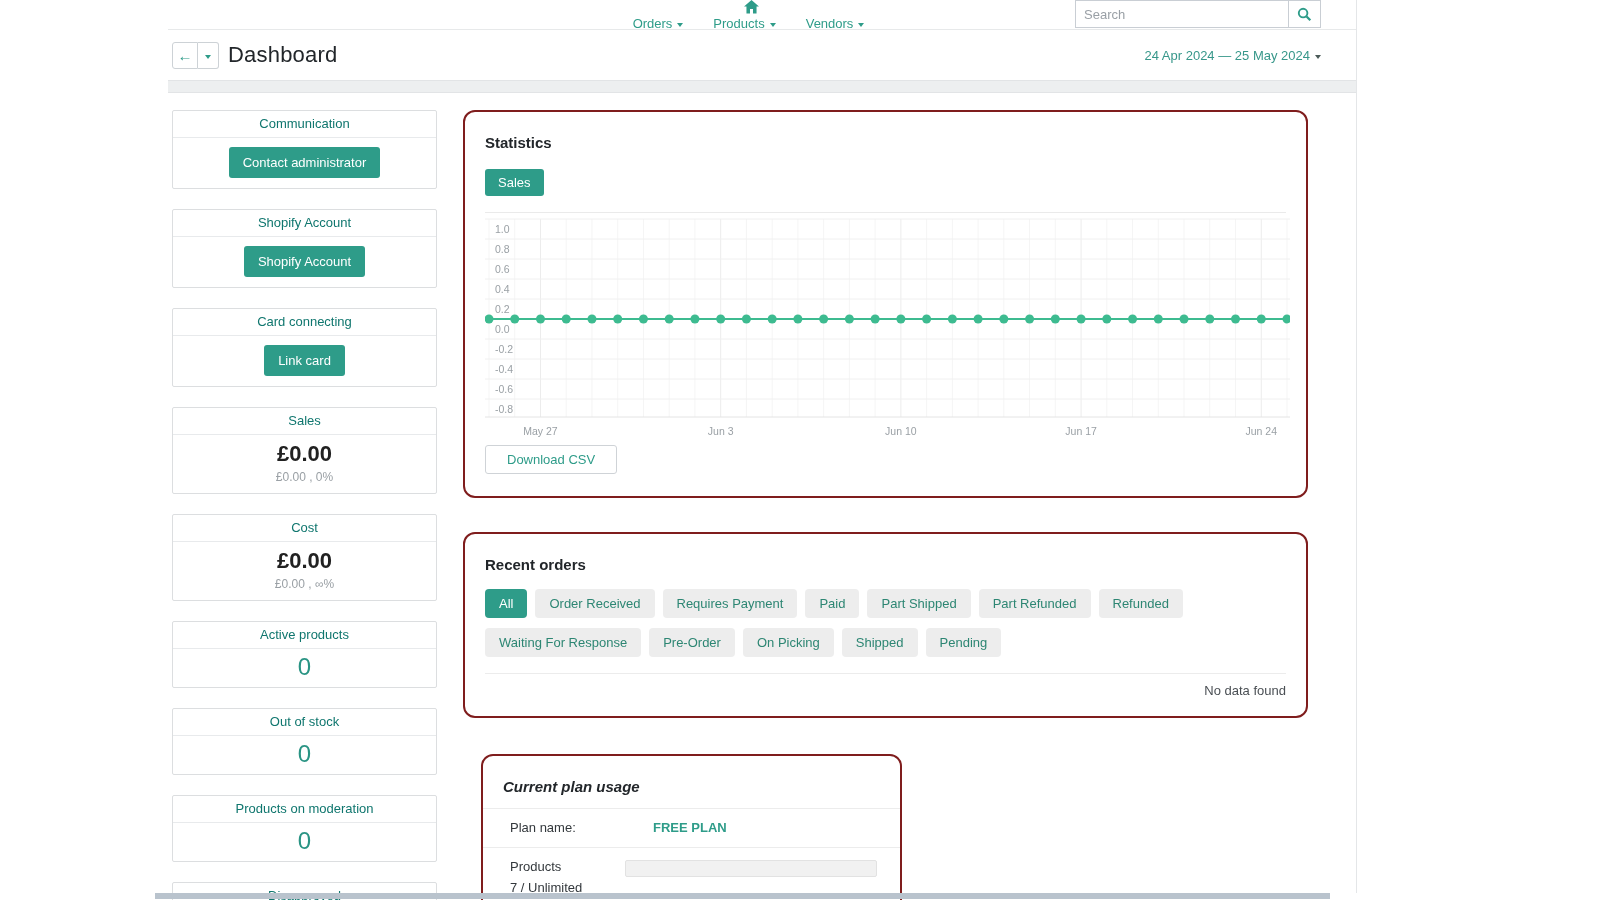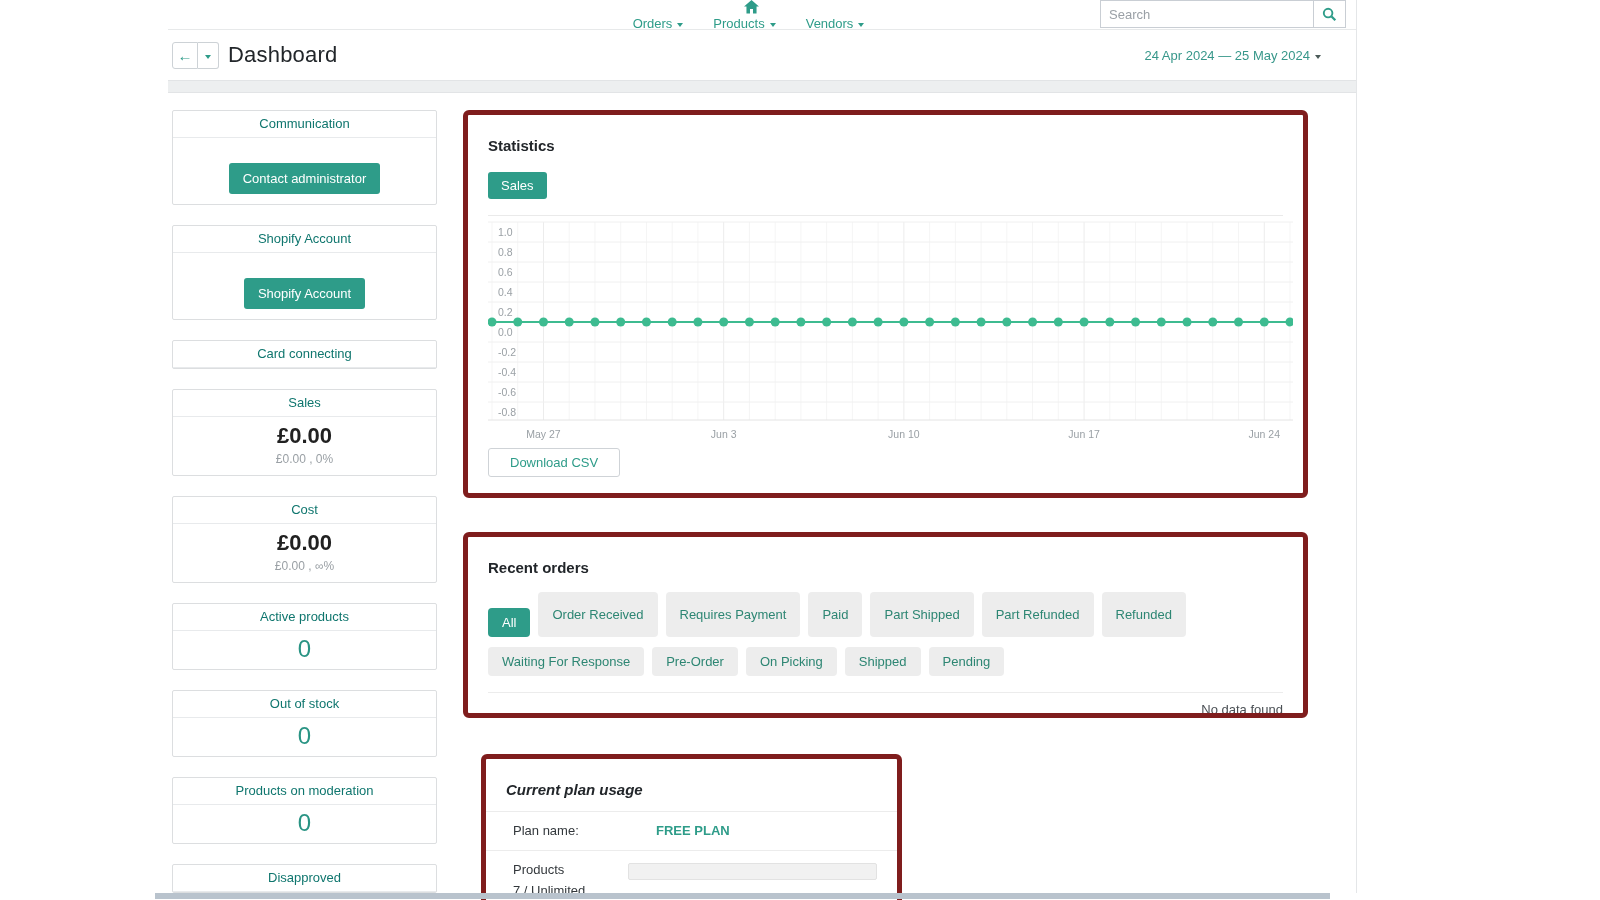--- a/index.html
+++ b/index.html
@@ -9,21 +9,21 @@
          background:#fff; border-right:1px solid #e4e6e8; }
 
   
   .navbar { position:absolute; left:0; top:0; width:100%; height:30px;
             border-bottom:1px solid #e7e9ea; display:flex; align-items:center; padding-left:3px;flex-direction:column; }
   .nav-home { display:inline-flex; align-items:center; margin-right:24px; cursor:pointer; }
   .nav-link { color:#2e9c89; font-size:13px; margin-right:30px; cursor:pointer; display:inline-flex; align-items:center; }
   .caret { display:inline-block; width:0; height:0; border-left:3.5px solid transparent;
            border-right:3.5px solid transparent; border-top:4px solid currentColor;
            margin-left:5px; position:relative; top:1px; }
-  .search-wrap { position:absolute; left:932px; top:0; display:flex; }
+  .search-wrap { position:absolute; left:907px; top:0; display:flex; }
   .search-input { width:214px; height:28px; border:1px solid #c9ced4; padding:0 8px;
                   font-size:13px; color:#555; outline:none; font-family:inherit; }
   .search-input::placeholder { color:#9aa0a6; }
   .search-btn { width:32px; height:28px; background:#fff; border:1px solid #c9ced4;
                 border-left:none; cursor:pointer; display:flex; align-items:center; justify-content:center; }
 
   
   .pagehead { position:absolute; left:0; top:42px; width:100%; height:28px; }
   .back-group { position:absolute; left:4px; top:0; display:flex; }
   .btn-back { width:26px; height:27px; background:#fff; border:1px solid #cdd2d6;
@@ -43,45 +43,45 @@
   
   .sidebar { position:absolute; left:4px; top:110px; width:265px; }
   .side-panel { background:#fff; border:1px solid #dcdee0; border-radius:2px; margin-bottom:20px; }
   .side-panel-header { text-align:center; font-size:13px; color:#0f766e; padding:5px 4px 6px;
                        border-bottom:1px solid #e8eaec; }
   .side-panel-body { text-align:center; }
   .body-btn { padding:9px 0 10px; }
   .body-metric { padding:6px 0 9px; }
   .body-count { padding:4px 0 6px; }
   .green-btn { background:#2e9c89; color:#fff; border:none; border-radius:3px;
-               font-size:13px; padding:8px 14px; cursor:pointer; font-family:inherit;margin-top:16px; }
+               font-size:13px; padding:8px 14px; cursor:pointer; font-family:inherit; }
   .metric-value { font-size:22px; font-weight:600; color:#212121; }
   .metric-sub { font-size:12px; color:#9aa0a5; margin-top:3px; }
   .count-value { font-size:24px; color:#2a9484; }
 
   
   .main { position:absolute; left:295px; top:110px; width:845px; }
-  .panel { background:#fff; border:5px solid #7f1d1d; border-radius:6px; }
+  .panel { background:#fff; border:2px solid #7f1d1d; border-radius:12px; }
   .panel-title { font-size:15px; font-weight:700; color:#22262a; }
 
   .stats-panel { height:388px; padding:0 20px; overflow:hidden; }
   .stats-panel .panel-title { margin-top:22px; }
   .tab-btn { display:inline-block; background:#2e9c89; color:#fff; border:none; border-radius:3px;
              font-size:13px; padding:6px 13px; margin-top:18px; cursor:pointer; font-family:inherit; }
   .chart-wrap { border-top:1px solid #eaeaea; margin-top:16px; }
   .chart-wrap svg { display:block; }
   .download-btn { background:#fff; border:1px solid #cfd3d7; border-radius:3px; color:#2e9c89;
                   font-size:13px; padding:6px 21px; cursor:pointer; margin-top:2px; font-family:inherit; }
 
   .orders-panel { margin-top:34px; height:186px; padding:0 20px; overflow:hidden; }
   .orders-panel .panel-title { margin-top:22px; }
   .chips { display:flex; flex-wrap:wrap; gap:10px 8px; margin-top:16px; }
   .chip { background:#ededed; color:#2d8673; font-size:13px; border:none; border-radius:4px;
           padding:7px 14px; cursor:pointer; font-family:inherit; }
-  .chip.active { background:#2e9c89; color:#fff;margin-top:16px; }
+  .chip.active { background:#2e9c89; color:#fff; }
   .orders-empty { border-top:1px solid #ececec; margin-top:16px; padding-top:9px;
                   text-align:right; font-size:13px; color:#4a4f54; }
 
   .plan-panel { margin-top:36px; margin-left:18px; width:421px; height:170px; overflow:hidden; }
   .plan-panel .panel-title { padding:22px 20px 13px;font-style:italic; }
   .plan-row { display:flex; padding:11px 20px 12px 27px; border-top:1px solid #ececec;
               font-size:13px; color:#33383c; align-items:flex-start; }
   .plan-row .plan-label { width:115px; flex:0 0 115px; }
   .plan-sublabel { margin-top:6px; font-size:13px; color:#33383c; }
   .plan-value { color:#2e9c89; font-weight:700;margin-left:28px; }
@@ -145,20 +145,21 @@
       <div class="side-panel">
         <div class="side-panel-header">Communication</div>
         <div class="side-panel-body body-btn"><button class="green-btn">Contact administrator</button></div>
       </div>
       <div class="side-panel">
         <div class="side-panel-header">Shopify Account</div>
         <div class="side-panel-body body-btn"><button class="green-btn">Shopify Account</button></div>
       </div>
       <div class="side-panel">
         <div class="side-panel-header">Card connecting</div>
+        <div class="side-panel-body body-btn"><button class="green-btn">Link card</button></div>
       </div>
       <div class="side-panel">
         <div class="side-panel-header">Sales</div>
         <div class="side-panel-body body-metric">
           <div class="metric-value">£0.00</div>
           <div class="metric-sub">£0.00 , 0%</div>
         </div>
       </div>
       <div class="side-panel">
         <div class="side-panel-header">Cost</div>

